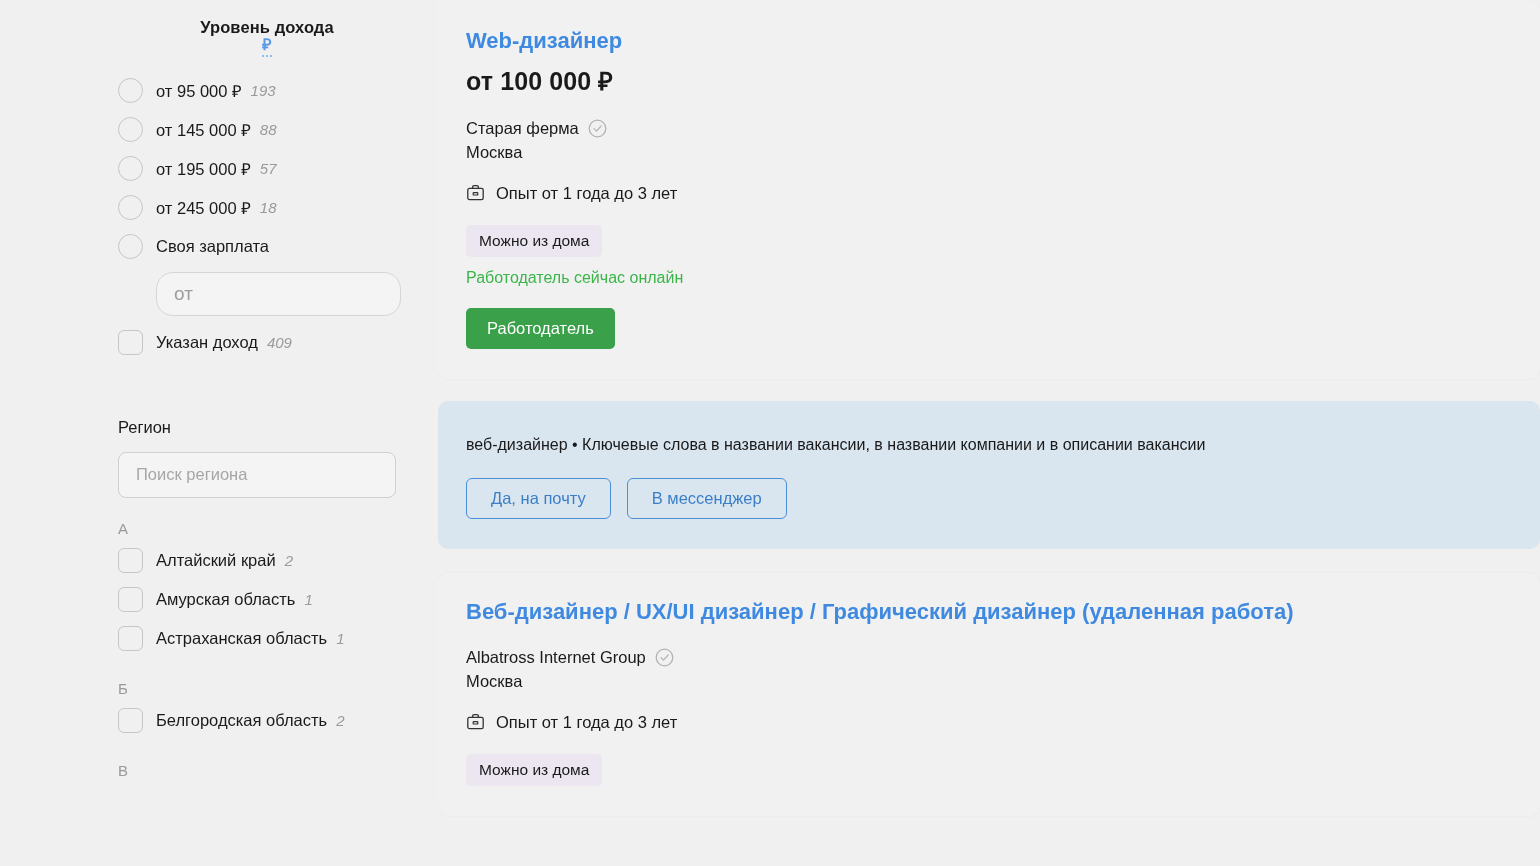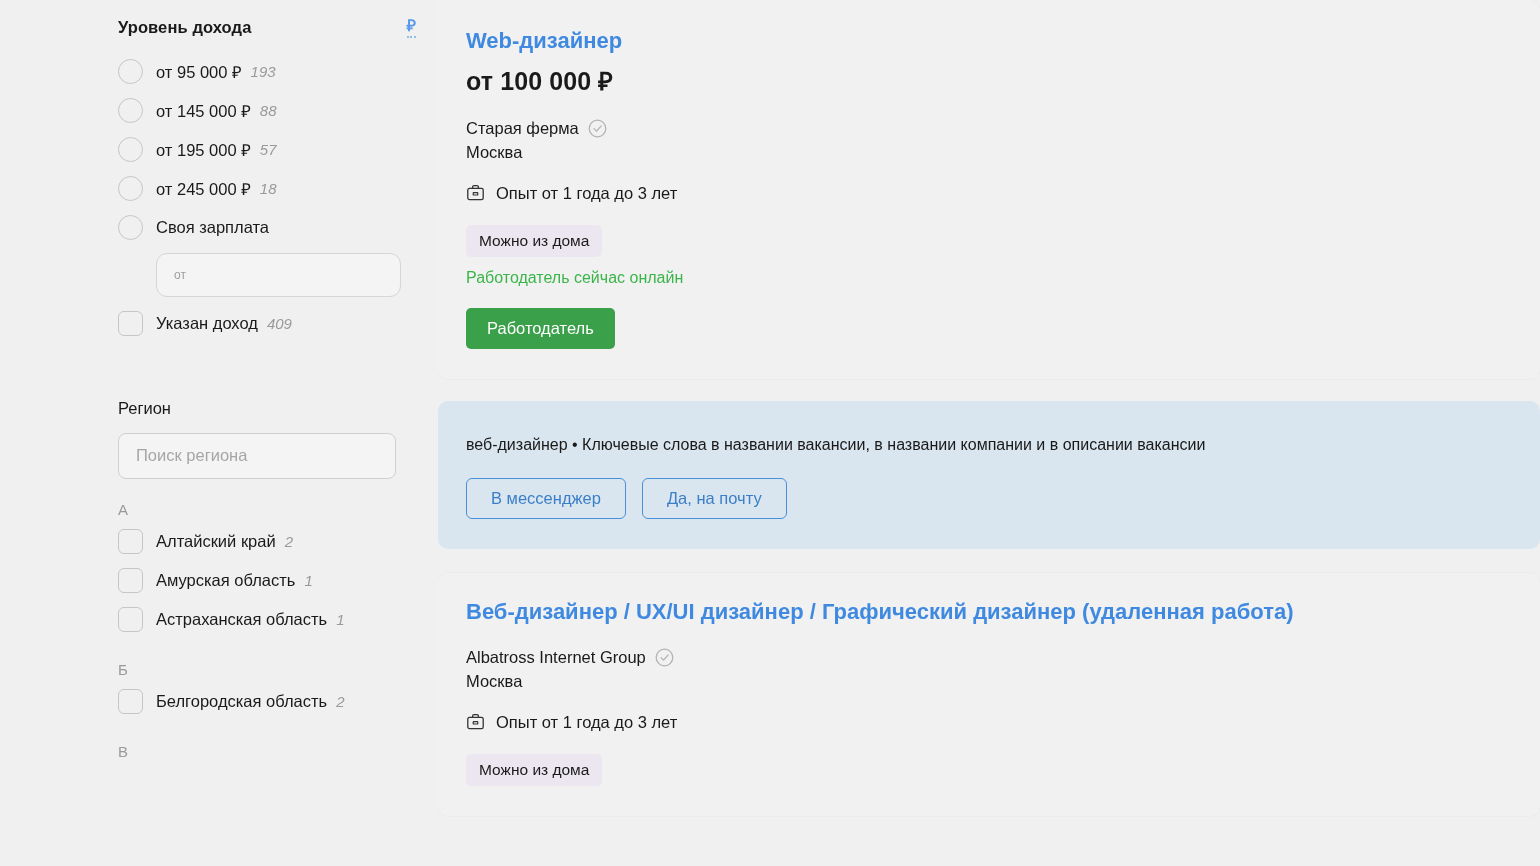--- a/index.html
+++ b/index.html
@@ -12,22 +12,23 @@
   .page { display: flex; width: 1540px; height: 866px; }
 
   
   .sidebar {
     width: 438px; flex: 0 0 438px;
     background: #f0f0f0;
     padding: 18px 22px 0 118px;
     position: relative;
   }
   .filter-head {
-    display: flex; align-items: flex-start; justify-content: space-between;
+    display: flex; align-items: center; justify-content: space-between;
     margin-bottom: 14px;
+    flex-direction: column;
   }
   .filter-title { font-size: 16.5px; font-weight: bold; color: #1a1a1a; letter-spacing: .1px; }
   .currency-toggle {
     font-size: 16px; color: #5b9ae6; font-weight: 600;
     border-bottom: 2px dotted #8fbdee; line-height: 1.05; cursor: pointer;
     padding-bottom: 1px;
   }
 
   .opt-row { display: flex; align-items: center; height: 39px; }
   .radio {
@@ -45,22 +46,22 @@
     width: 25px; height: 25px; border-radius: 6px;
     border: 1.6px solid #c6c6c6; background: #f0f0f0;
     flex: 0 0 25px; margin-right: 13px; cursor: pointer;
   }
   .opt-label { font-size: 16.5px; color: #1a1a1a; }
   .opt-count { font-size: 15px; color: #9a9a9a; font-style: italic; margin-left: 9px; }
 
   .salary-input-wrap { padding-left: 38px; margin: 6px 0 7px; }
   .txt-input {
     width: 245px; height: 44px; border: 1.4px solid #d6d6d6;
-    border-radius: 11px; background: #f4f4f4;
-    font-size: 12px; color: #1a1a1a; padding: 16px 17px;
+    border-radius: 17px; background: #f4f4f4;
+    font-size: 19px; color: #1a1a1a; padding: 16px 17px;
     font-family: "Liberation Sans", sans-serif; outline: none;
   }
   .txt-input::placeholder { color: #9d9d9d; }
 
   .region-title { font-size: 16.5px; font-weight: normal; color: #1a1a1a; margin: 56px 0 15px; }
   .region-search {
     width: 278px; height: 46px; border: 1.4px solid #d0d0d0;
     border-radius: 8px; background: #f4f4f4;
     font-size: 16.5px; color: #1a1a1a; padding: 0 17px;
     font-family: "Liberation Sans", sans-serif; outline: none;
@@ -233,22 +234,22 @@
       </div>
 
       <div><span class="tag">Можно из дома</span></div>
       <div class="online">Работодатель сейчас онлайн</div>
       <button class="apply-btn">Работодатель</button>
     </section>
 
     <section class="banner">
       <div class="banner-sub">веб-дизайнер • Ключевые слова в названии вакансии, в названии компании и в описании вакансии</div>
       <div class="banner-btns">
+        <button class="ghost-btn">Да, на почту</button>
         <button class="ghost-btn">В мессенджер</button>
-        <button class="ghost-btn">Да, на почту</button>
       </div>
     </section>
 
     <section class="card">
       <a class="job-title">Веб-дизайнер / UX/UI дизайнер / Графический дизайнер (удаленная работа)</a>
 
       <div class="company-line">
         <span class="company-name">Albatross Internet Group</span>
         <span class="verified">
           <svg width="19" height="19" viewBox="0 0 19 19">

